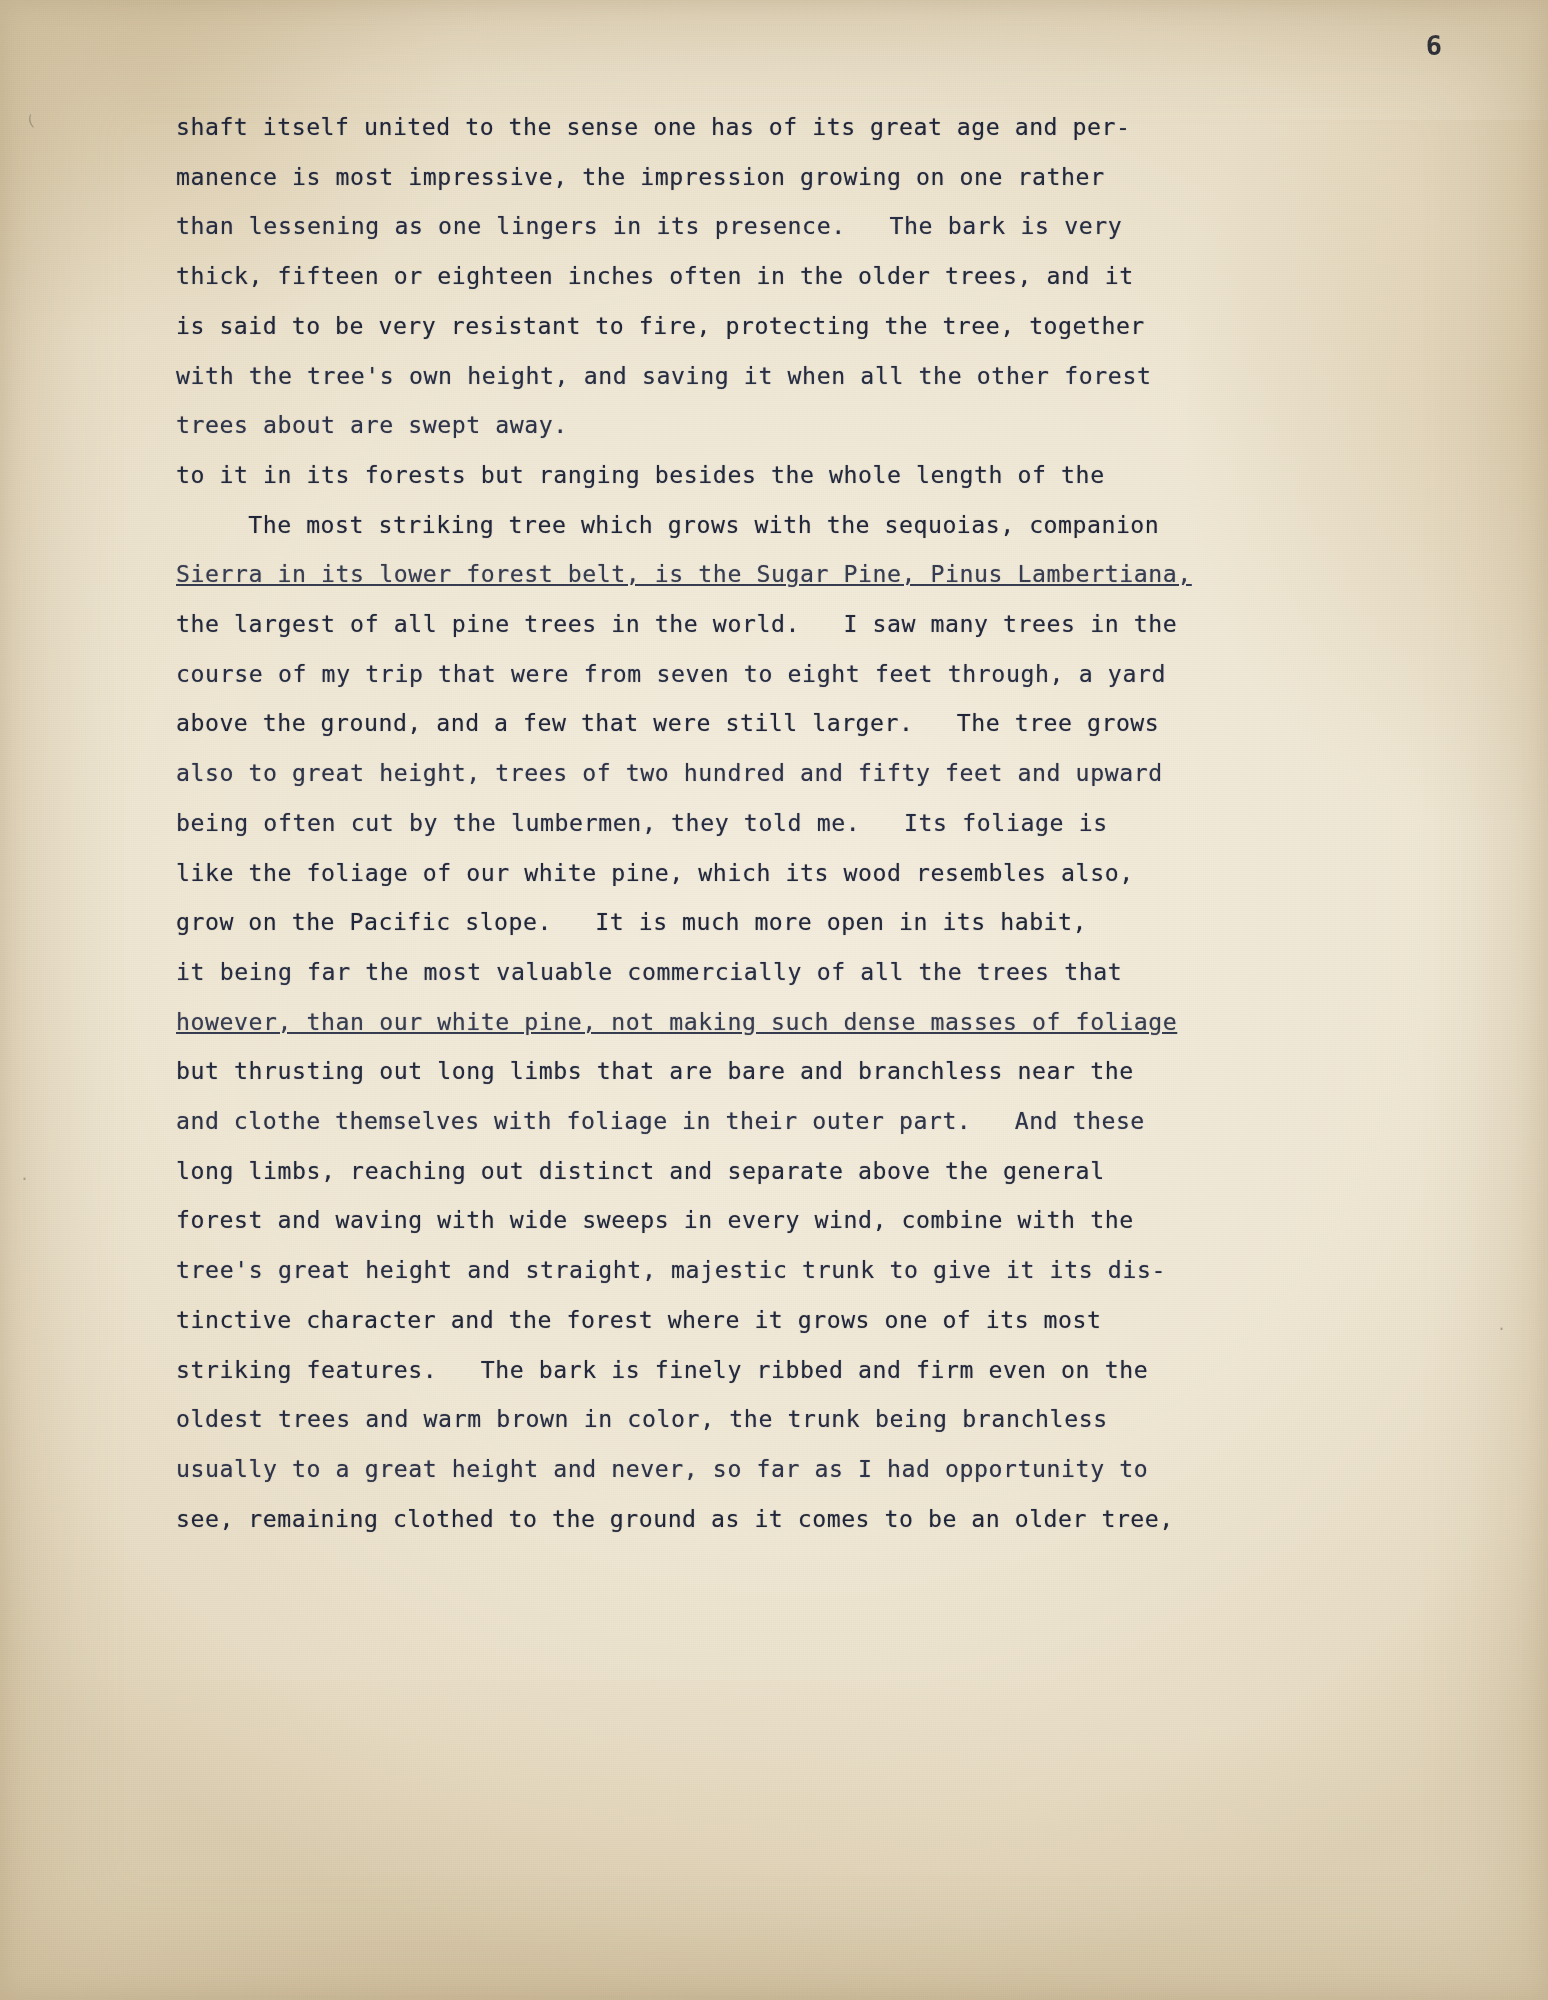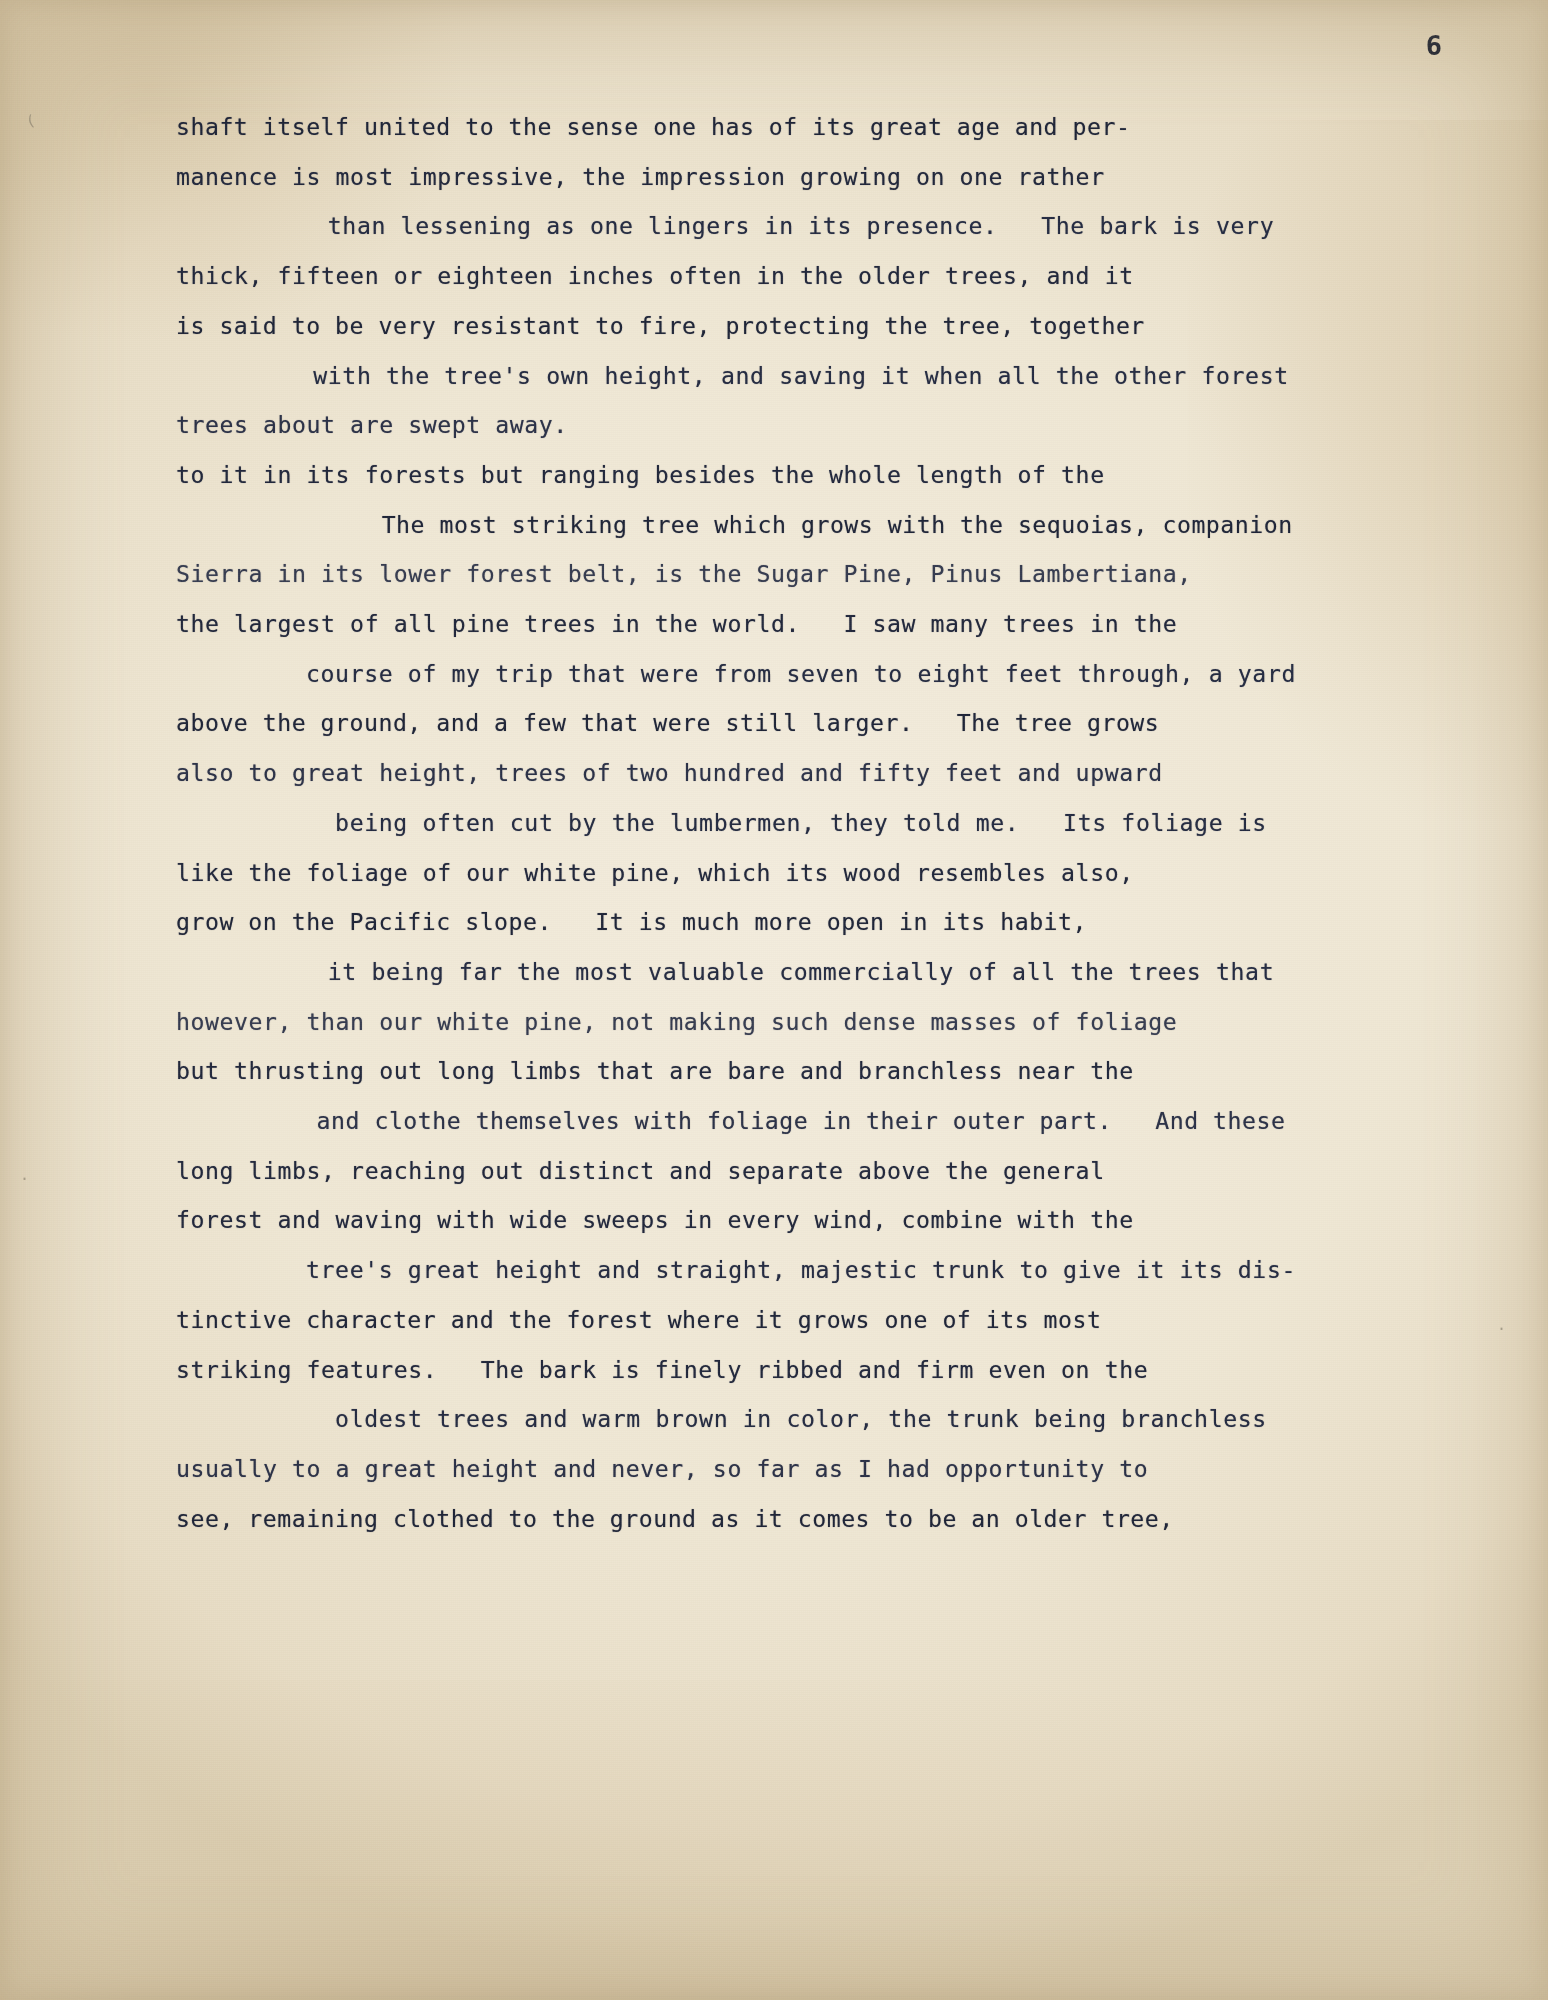--- a/index.html
+++ b/index.html
@@ -88,24 +88,24 @@
   .line {
     font-family: "DejaVu Sans Mono", monospace;
     font-size: 23.2px;
     line-height: 49.7px;
     white-space: pre;
     color: #20263a;
     letter-spacing: 0.55px;
     text-shadow: 0 0 1.1px rgba(32,38,58,0.45);
   }
   
-  .line:nth-child(3n)   { color: #232a40; letter-spacing: 0.60px; text-align: center; }
+  .line:nth-child(3n)   { color: #232a40; letter-spacing: 0.60px; }
   .line:nth-child(4n+1) { color: #1d2336; letter-spacing: 0.50px; }
   .line:nth-child(7n)   { color: #2a3046; }
-  .line.faint           { color: #343a4e; }
+  .line.faint           { color: #343a4e; text-decoration: underline; }
 </style>
 </head>
 <body>
 
 <div class="page">
 
   <div class="stain-a"></div>
   <div class="stain-b"></div>
   <div class="stain-c"></div>
 

